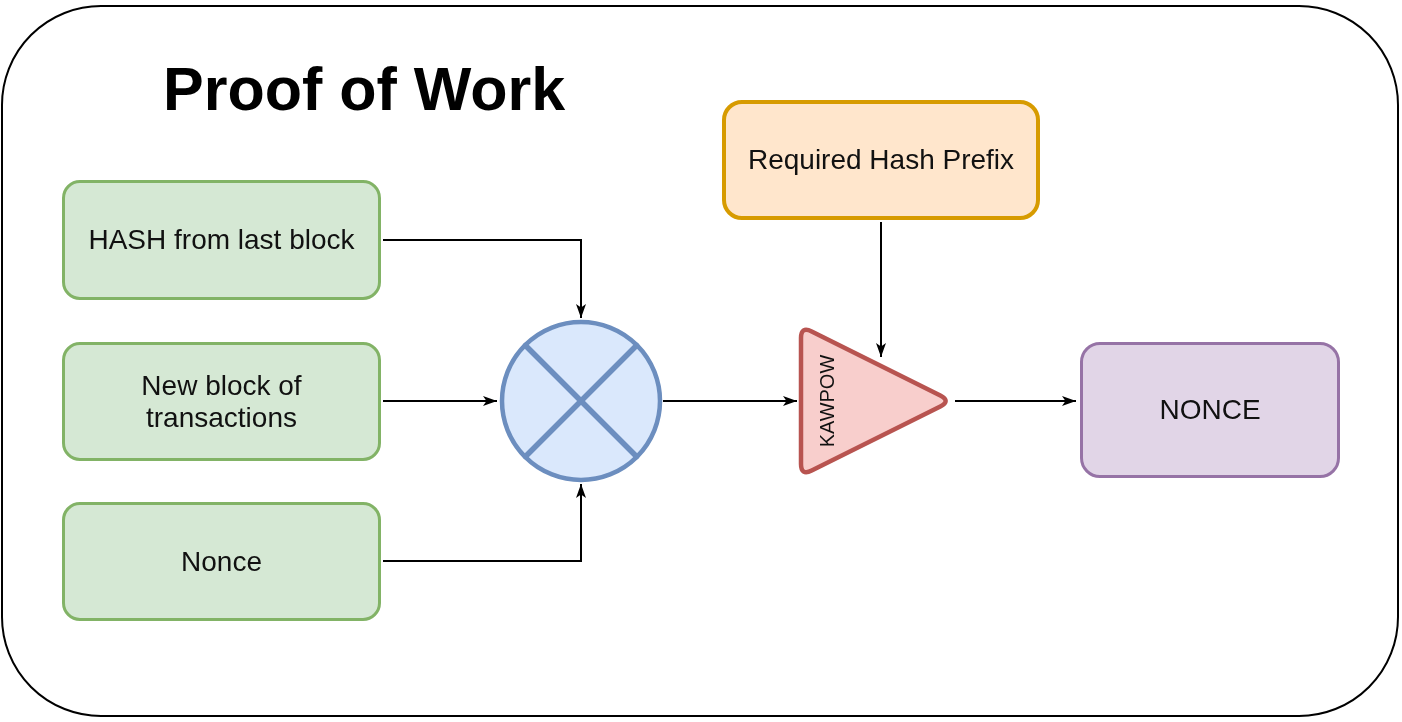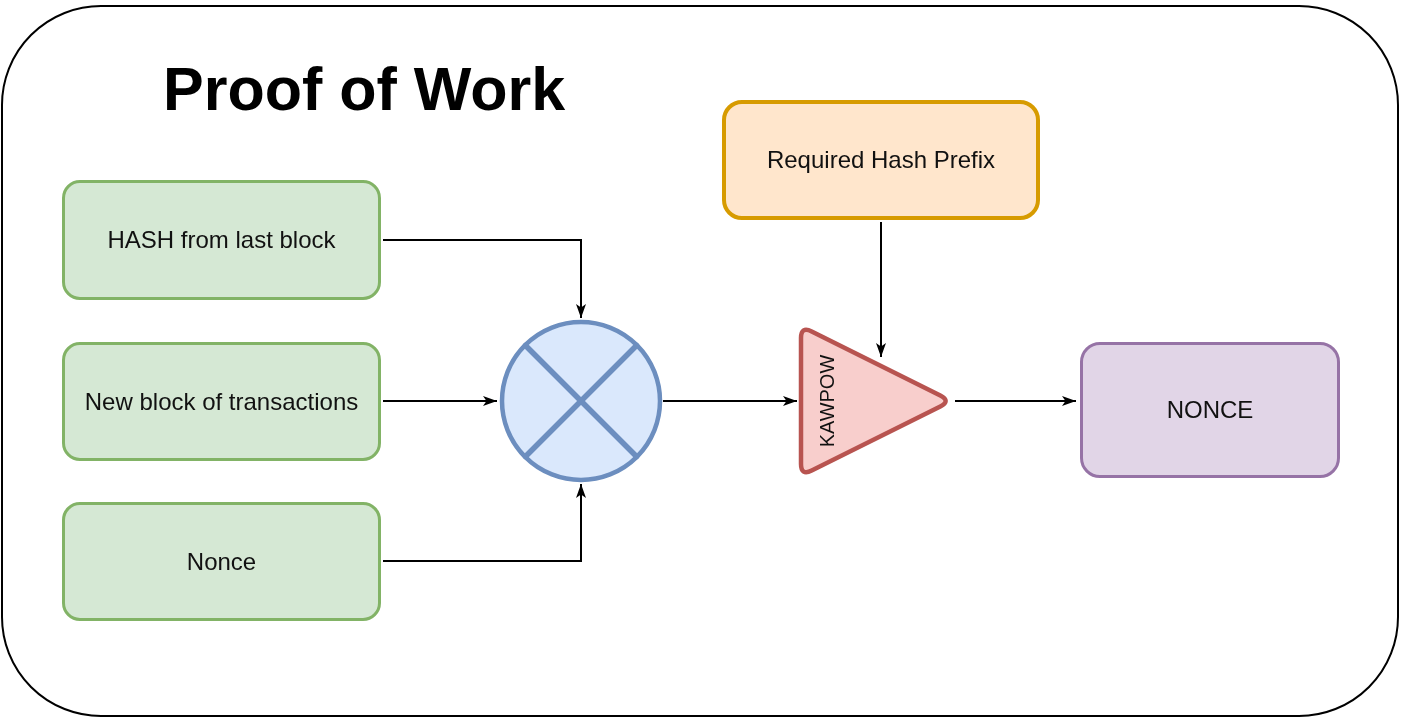--- a/index.html
+++ b/index.html
@@ -37,21 +37,21 @@
     white-space: nowrap;
     margin-left: 32px;
   }
   .node {
     position: absolute;
     box-sizing: border-box;
     display: flex;
     align-items: center;
     justify-content: center;
     text-align: center;
-    font-size: 24px;
+    font-size: 28px;
     color: #111111;
   }
   .node-green {
     background: #d5e8d4;
     border: 3px solid #82b366;
     border-radius: 18px;
   }
   .node-orange {
     background: #ffe6cc;
     border: 4px solid #d79b00;

